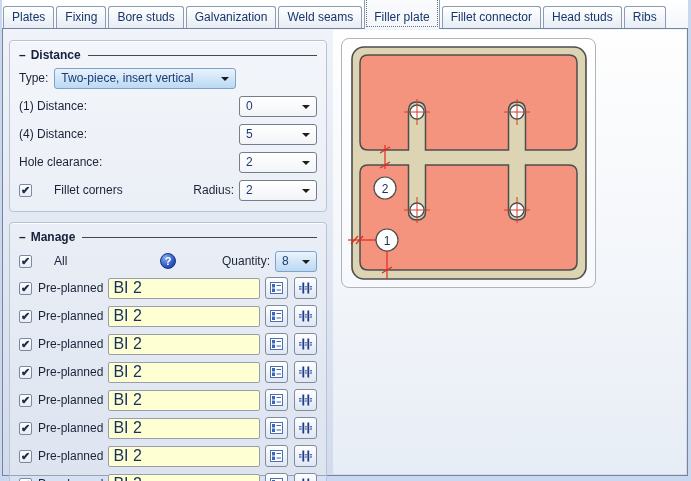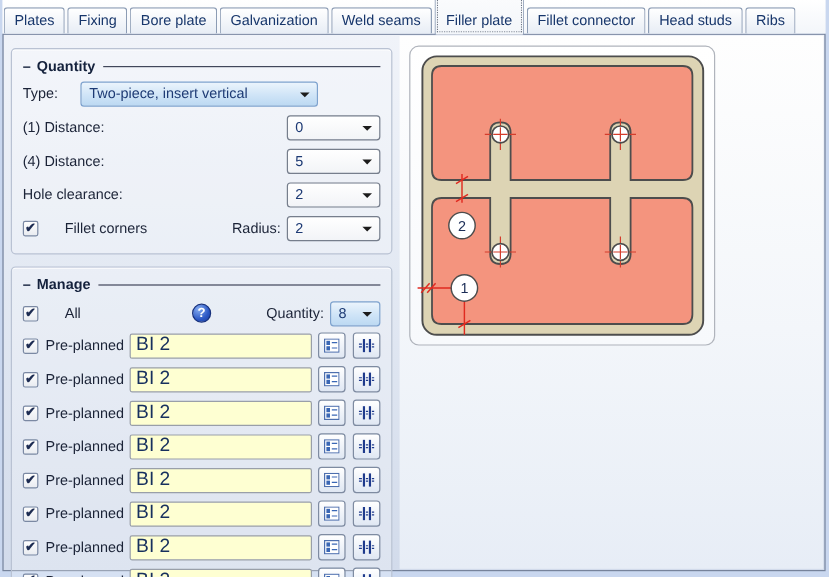--- a/index.html
+++ b/index.html
@@ -31,21 +31,21 @@
   .grp-rule{flex:1;height:1px;background:#41475a;margin-left:7px;}
 
   .row{display:flex;align-items:center;height:28px;}
   .label{color:#1b2337;white-space:nowrap;}
 
   .combo{height:21px;border:1px solid #767e8c;border-radius:3px;background:linear-gradient(#ffffff,#f2f4f7);
        display:flex;align-items:center;color:#1d3a74;padding-left:6px;box-sizing:border-box;position:relative;}
   .combo .arrow{position:absolute;right:6px;top:8px;width:0;height:0;
        border-left:4px solid transparent;border-right:4px solid transparent;border-top:4px solid #1c1c1c;}
   .combo.hl{background:linear-gradient(#ebf4fc,#cfe4f7 55%,#bcd9f2);border-color:var(--accent-border,#7da2ce);}
-  .combo.w-type{width:198px;margin-left:19px;}
+  .combo.w-type{width:182px;margin-left:6px;}
   .combo.w-num{width:78px;margin-left:auto;}
   .combo.w-qty{width:42px;}
 
   .checkbox{width:13px;height:13px;border:1px solid #7b89a3;border-radius:2px;flex:0 0 13px;
        background:linear-gradient(#fefefe,#e9ecf1);display:inline-flex;align-items:center;justify-content:center;
        font-size:11px;font-weight:bold;color:#1d2c52;line-height:1;box-sizing:border-box;}
   .cb-label{margin-left:22px;}
 
   
   .mh{display:grid;grid-template-columns:1fr auto 1fr;align-items:center;height:26px;margin-top:2px;}
@@ -64,21 +64,21 @@
 </style>
 </head>
 <body>
 
 <div class="window">
   <div class="frame">
 
     <div class="tabbar">
       <div class="tab">Plates</div>
       <div class="tab">Fixing</div>
-      <div class="tab">Bore plate</div>
+      <div class="tab">Bore studs</div>
       <div class="tab">Galvanization</div>
       <div class="tab">Weld seams</div>
       <div class="tab active">Filler plate</div>
       <div class="tab">Fillet connector</div>
       <div class="tab">Head studs</div>
       <div class="tab">Ribs</div>
     </div>
 
     <div class="content">
 
@@ -152,21 +152,21 @@
             </g>
           </svg>
         </div>
       </div>
 
       <div class="left">
 
         <div class="panel">
           <div class="grp-head">
             <span class="grp-dash">–</span>
-            <span>Quantity</span>
+            <span>Distance</span>
             <span class="grp-rule"></span>
           </div>
           <div class="row">
             <span class="label">Type:</span>
             <div class="combo hl w-type">
               <span>Two-piece, insert vertical</span>
               <span class="arrow"></span>
             </div>
           </div>
           <div class="row">

